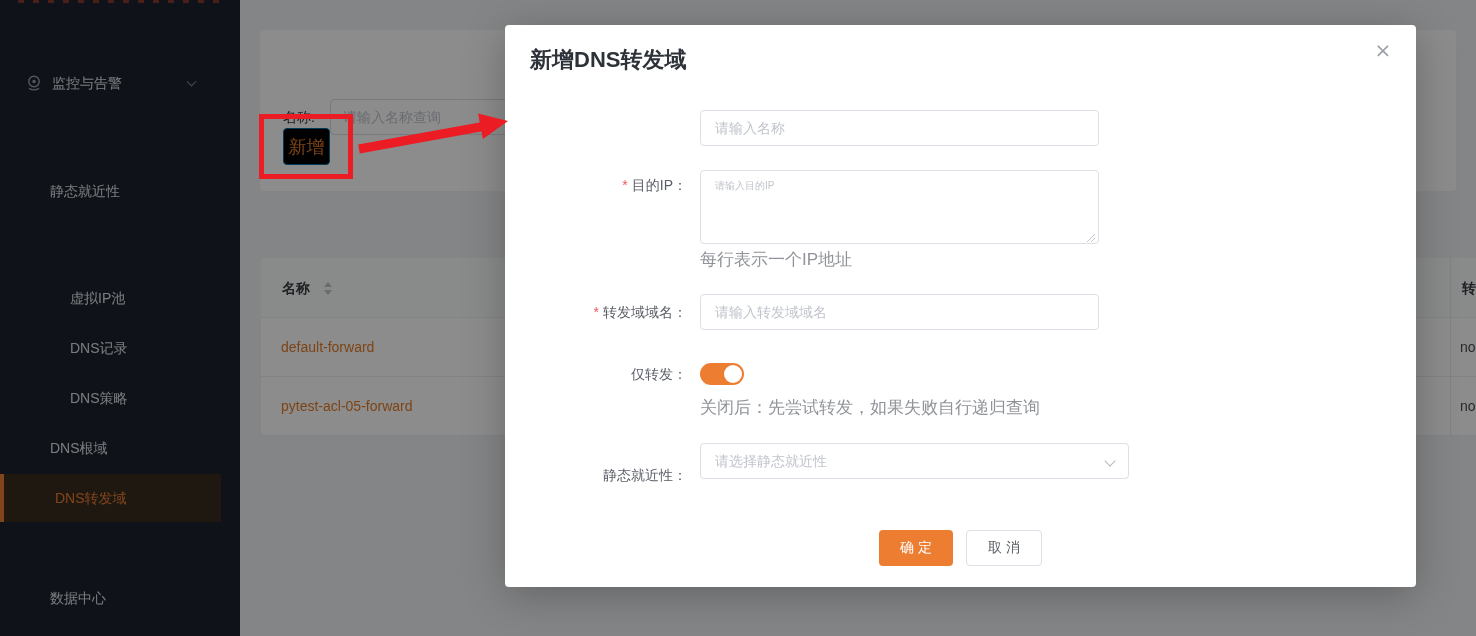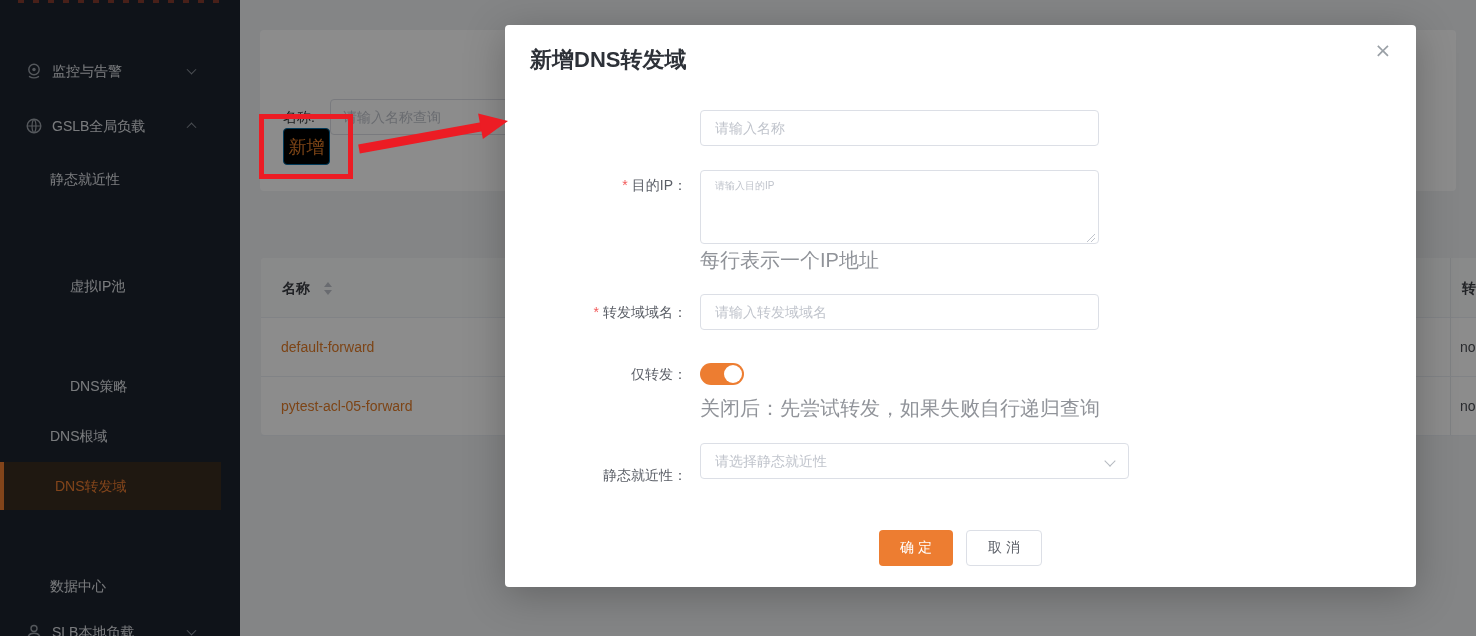--- a/index.html
+++ b/index.html
@@ -4,21 +4,21 @@
 <style>
   * { margin:0; padding:0; box-sizing:border-box; }
   html,body { width:1476px; height:636px; overflow:hidden; }
   body { font-family:"Liberation Sans","DejaVu Sans",sans-serif; font-size:14px; }
   .screen { position:relative; width:1476px; height:636px; background:#f0f2f5; overflow:hidden; }
 
   
   .sidebar { position:absolute; left:0; top:0; width:240px; height:636px; background:#1d242f; z-index:10; }
   .logo-strip { position:absolute; left:18px; top:0; width:204px; height:3px;
     background:repeating-linear-gradient(90deg, rgba(216,78,46,.55) 0 6px, transparent 6px 15px); }
-  .nav-item { position:absolute; left:0; width:221px; height:32px; line-height:32px; color:#dde0e4; cursor:pointer; }
+  .nav-item { position:absolute; left:0; width:221px; height:32px; line-height:32px; color:#dde0e4; cursor:pointer;margin-top:12px; }
   .nav-item .nav-label { position:absolute; font-size:14px; white-space:nowrap; }
   .nav-item.l1 .nav-label { left:52px; }
   .nav-item.l2 .nav-label { left:50px; }
   .nav-item.l3 .nav-label { left:70px; }
   .nav-icon { position:absolute; left:25px; top:50%; transform:translateY(-50%); width:18px; height:18px; }
   .nav-icon svg { display:block; }
   .chev { position:absolute; right:26px; top:50%; width:7px; height:7px;
     border-right:1.6px solid #8a9099; border-bottom:1.6px solid #8a9099; }
   .chev.down { transform:translateY(-70%) rotate(45deg); }
   .chev.up { transform:translateY(-30%) rotate(-135deg); }
@@ -62,21 +62,21 @@
     font-size:20px; color:#9aa0a6; cursor:pointer; font-family:"DejaVu Sans",sans-serif; }
   .frm-label { position:absolute; left:0; width:182px; text-align:right; color:#5a5e66; font-size:14px; }
   .req { color:#f25a5a; margin-right:4px; }
   .ctl { position:absolute; left:195px; width:399px; }
   .txt-input { width:399px; height:36px; border:1px solid #dcdfe6; border-radius:4px; padding:0 14px;
     font-size:14px; color:#333; outline:none; font-family:inherit; }
   .txt-input::placeholder, textarea::placeholder { color:#c0c4cc; }
   textarea.txt-area { width:399px; height:74px; border:1px solid #dcdfe6; border-radius:4px; padding:8px 14px;
     font-size:10px; color:#737373; outline:none; resize:none; font-family:inherit; }
   .resize-glyph { position:absolute; right:3px; bottom:4px; width:10px; height:10px; }
-  .helper { position:absolute; left:195px; color:#909399; font-size:20px; line-height:20px; white-space:nowrap; }
+  .helper { position:absolute; left:195px; color:#909399; font-size:17px; line-height:20px; white-space:nowrap; }
   .toggle { position:absolute; left:195px; width:44px; height:22px; border-radius:11px; background:#ed7d31; cursor:pointer; }
   .toggle .knob { position:absolute; right:2px; top:2px; width:18px; height:18px; border-radius:50%; background:#fff; }
   .select { position:absolute; left:195px; width:429px; height:36px; border:1px solid #dcdfe6; border-radius:4px;
     padding:0 30px 0 14px; line-height:34px; color:#c0c4cc; cursor:pointer; }
   .sel-chev { position:absolute; right:14px; top:13px; width:8px; height:8px;
     border-right:1.6px solid #b6bac1; border-bottom:1.6px solid #b6bac1; transform:rotate(45deg); }
   .btn { position:absolute; height:36px; border-radius:4px; font-size:14px; cursor:pointer; border:none; font-family:inherit; }
   .btn-ok { left:374px; top:505px; width:74px; background:#ed7d31; color:#fff; }
   .btn-cancel { left:461px; top:505px; width:76px; background:#fff; color:#5a5e66; border:1px solid #dcdfe6; }
 
@@ -98,40 +98,33 @@
         <svg width="18" height="18" viewBox="0 0 18 18">
             <circle cx="9" cy="7.5" r="5.2" fill="none" stroke="#9aa0a8" stroke-width="1.4"></circle>
             <circle cx="9" cy="7.5" r="1.7" fill="#9aa0a8"></circle>
             <path d="M4.5 14.6c2.8 1.6 6.2 1.6 9 0" fill="none" stroke="#9aa0a8" stroke-width="1.4" stroke-linecap="round"></path>
           </svg>
       </span>
       <span class="nav-label">监控与告警</span>
       <i class="chev down"></i>
     </div>
 
-    <div class="nav-item l1" style="top:110px">
-      <span class="nav-icon">
-        <svg width="18" height="18" viewBox="0 0 18 18">
-            <circle cx="9" cy="9" r="6.8" fill="none" stroke="#9aa0a8" stroke-width="1.4"></circle>
-            <path d="M2.2 9h13.6M9 2.2c-2.6 2-2.6 11.6 0 13.6M9 2.2c2.6 2 2.6 11.6 0 13.6" fill="none" stroke="#9aa0a8" stroke-width="1.2"></path>
-          </svg>
-      </span>
-      <span class="nav-label">GSLB全局负载</span>
-      <i class="chev up"></i>
-    </div>
 
     <div class="nav-item l2" style="top:163px">
       <span class="nav-label">静态就近性</span>
     </div>
 
 
     <div class="nav-item l3" style="top:270px">
       <span class="nav-label">虚拟IP池</span>
     </div>
 
+    <div class="nav-item l3" style="top:320px">
+      <span class="nav-label">DNS记录</span>
+    </div>
 
     <div class="nav-item l3" style="top:370px">
       <span class="nav-label">DNS策略</span>
     </div>
 
     <div class="nav-item l2" style="top:420px">
       <span class="nav-label">DNS根域</span>
     </div>
 
     <div class="nav-item l2 active" style="top:462px">

